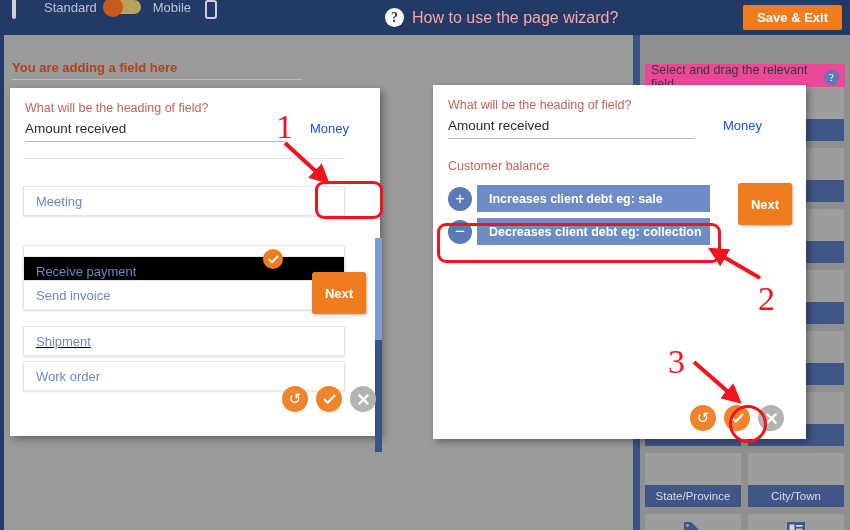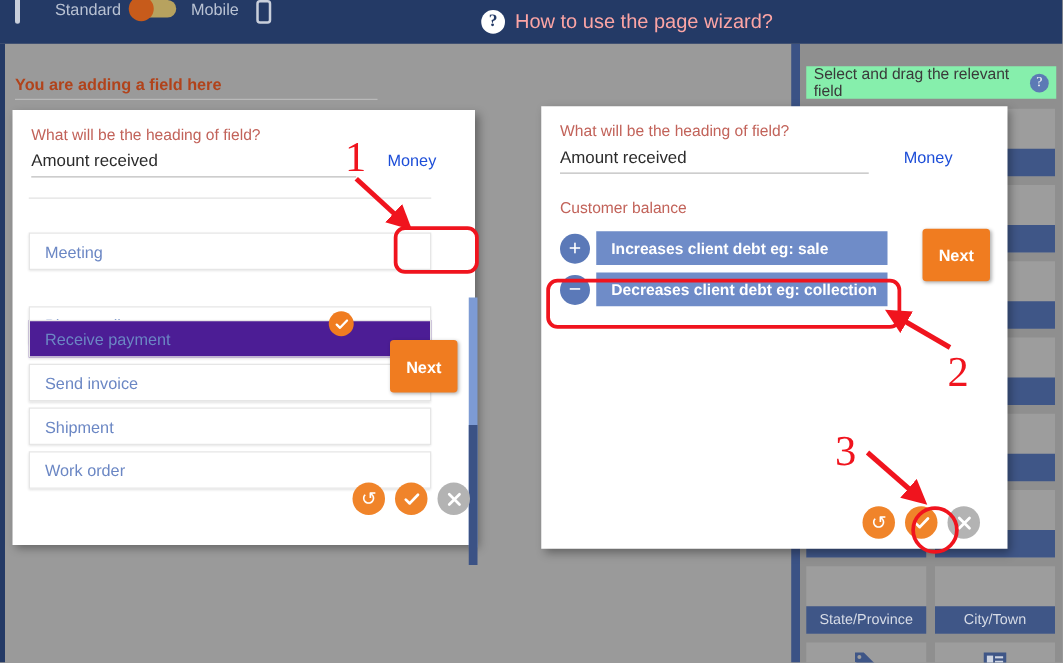--- a/index.html
+++ b/index.html
@@ -45,21 +45,21 @@
   }
   
   .canvas{position:absolute;left:0;top:35px;width:850px;height:495px;background:#9a9a9a;}
   .leftblue{position:absolute;left:0;top:35px;width:4px;height:495px;background:#243a66;}
   
   .sidebar{
     position:absolute;left:633px;top:35px;width:217px;height:495px;background:#8f8f8f;
   }
   .sb-blue{position:absolute;left:0;top:0;width:7px;height:495px;background:#3b5285;}
   .sb-header{
-    position:absolute;left:12px;top:18px;width:200px;height:26px;background:#86efac;
+    position:absolute;left:12px;top:29px;width:200px;height:26px;background:#ec4899;
     display:flex;align-items:center;padding:0 6px;box-sizing:border-box;
   }
   .sb-header-text{font-size:12.5px;color:#3a3a3a;flex:1;}
   .sb-q{
     width:15px;height:15px;border-radius:50%;background:#5c7ab5;color:#fff;font-size:11px;
     display:flex;align-items:center;justify-content:center;font-family:"Liberation Serif",serif;
   }
   .sb-grid{
     position:absolute;left:12px;top:52px;width:200px;
     display:flex;flex-wrap:wrap;gap:7px;
@@ -109,21 +109,21 @@
   .search-strip{
     position:absolute;left:13px;top:70px;width:322px;height:22px;background:#ffffff;
     border-top:1px solid #e2e2e2;
   }
   .opt{
     position:absolute;left:13px;width:322px;height:30px;background:#ffffff;
     border:1px solid #e6e6e6;box-sizing:border-box;box-shadow:0 1px 2px rgba(0,0,0,.12);
     display:flex;align-items:center;
   }
   .opt-label{font-size:13px;color:#6b87c4;margin-left:12px;}
-  .opt-selected{background:#4c1d95;text-align:center;}
+  .opt-selected{background:#000000;text-align:center;}
   .check-badge{
     position:absolute;width:20px;height:20px;border-radius:50%;background:#f07c20;
     display:flex;align-items:center;justify-content:center;
   }
   
   .balance-label{
     position:absolute;left:15px;top:74px;font-size:12.5px;color:#c2635a;
   }
   .bal-row{
     position:absolute;left:15px;width:262px;height:27px;display:flex;align-items:center;
@@ -251,20 +251,21 @@
       <span class="knob"></span>
     </span>
   <span class="tb-label">Mobile</span>
   <span class="phone-icon"></span>
 
   <span class="help-wrap">
     <span class="qmark">?</span>
     <span class="help-text">How to use the page wizard?</span>
   </span>
 
+  <button class="save-exit">Save &amp; Exit</button>
 </div>
 
 <div class="adding-label">You are adding a field here</div>
 <div class="adding-rule"></div>
 
 <div class="panel panel-left">
   <div class="q-label">What will be the heading of field?</div>
   <div class="field-val" placeholder="Field heading">Amount received</div>
   <div class="field-underline" style="width:260px;"></div>
   <div class="money-tag" style="left:300px;top:33px;">Money</div>
@@ -278,24 +279,24 @@
         <span class="opt-label">Phone call</span>
       </div>
       <div class="opt opt-selected" style="top: 168px;">
         <span class="opt-label">Receive payment</span>
       </div>
       <div class="check-badge" style="left: 253px; top: 161px;">
         <svg width="11" height="11" viewBox="0 0 12 12">
           <path d="M1.5 6.2 L4.4 9 L10.5 2.6" stroke="#fff" stroke-width="2" fill="none" stroke-linecap="round" stroke-linejoin="round"></path>
         </svg>
       </div>
-      <div class="opt" style="top: 203px;">
+      <div class="opt" style="top: 192px;">
         <span class="opt-label">Send invoice</span>
       </div>
-      <div class="opt" style="top: 238px;">
+      <div class="opt" style="top: 238px; text-decoration: underline;">
         <span class="opt-label">Shipment</span>
       </div>
       <div class="opt" style="top: 273px;">
         <span class="opt-label">Work order</span>
       </div>
     </div>
 
   <button class="next-btn" style="left:302px;top:184px;">Next</button>
 
   <div class="scroll-track"></div>

